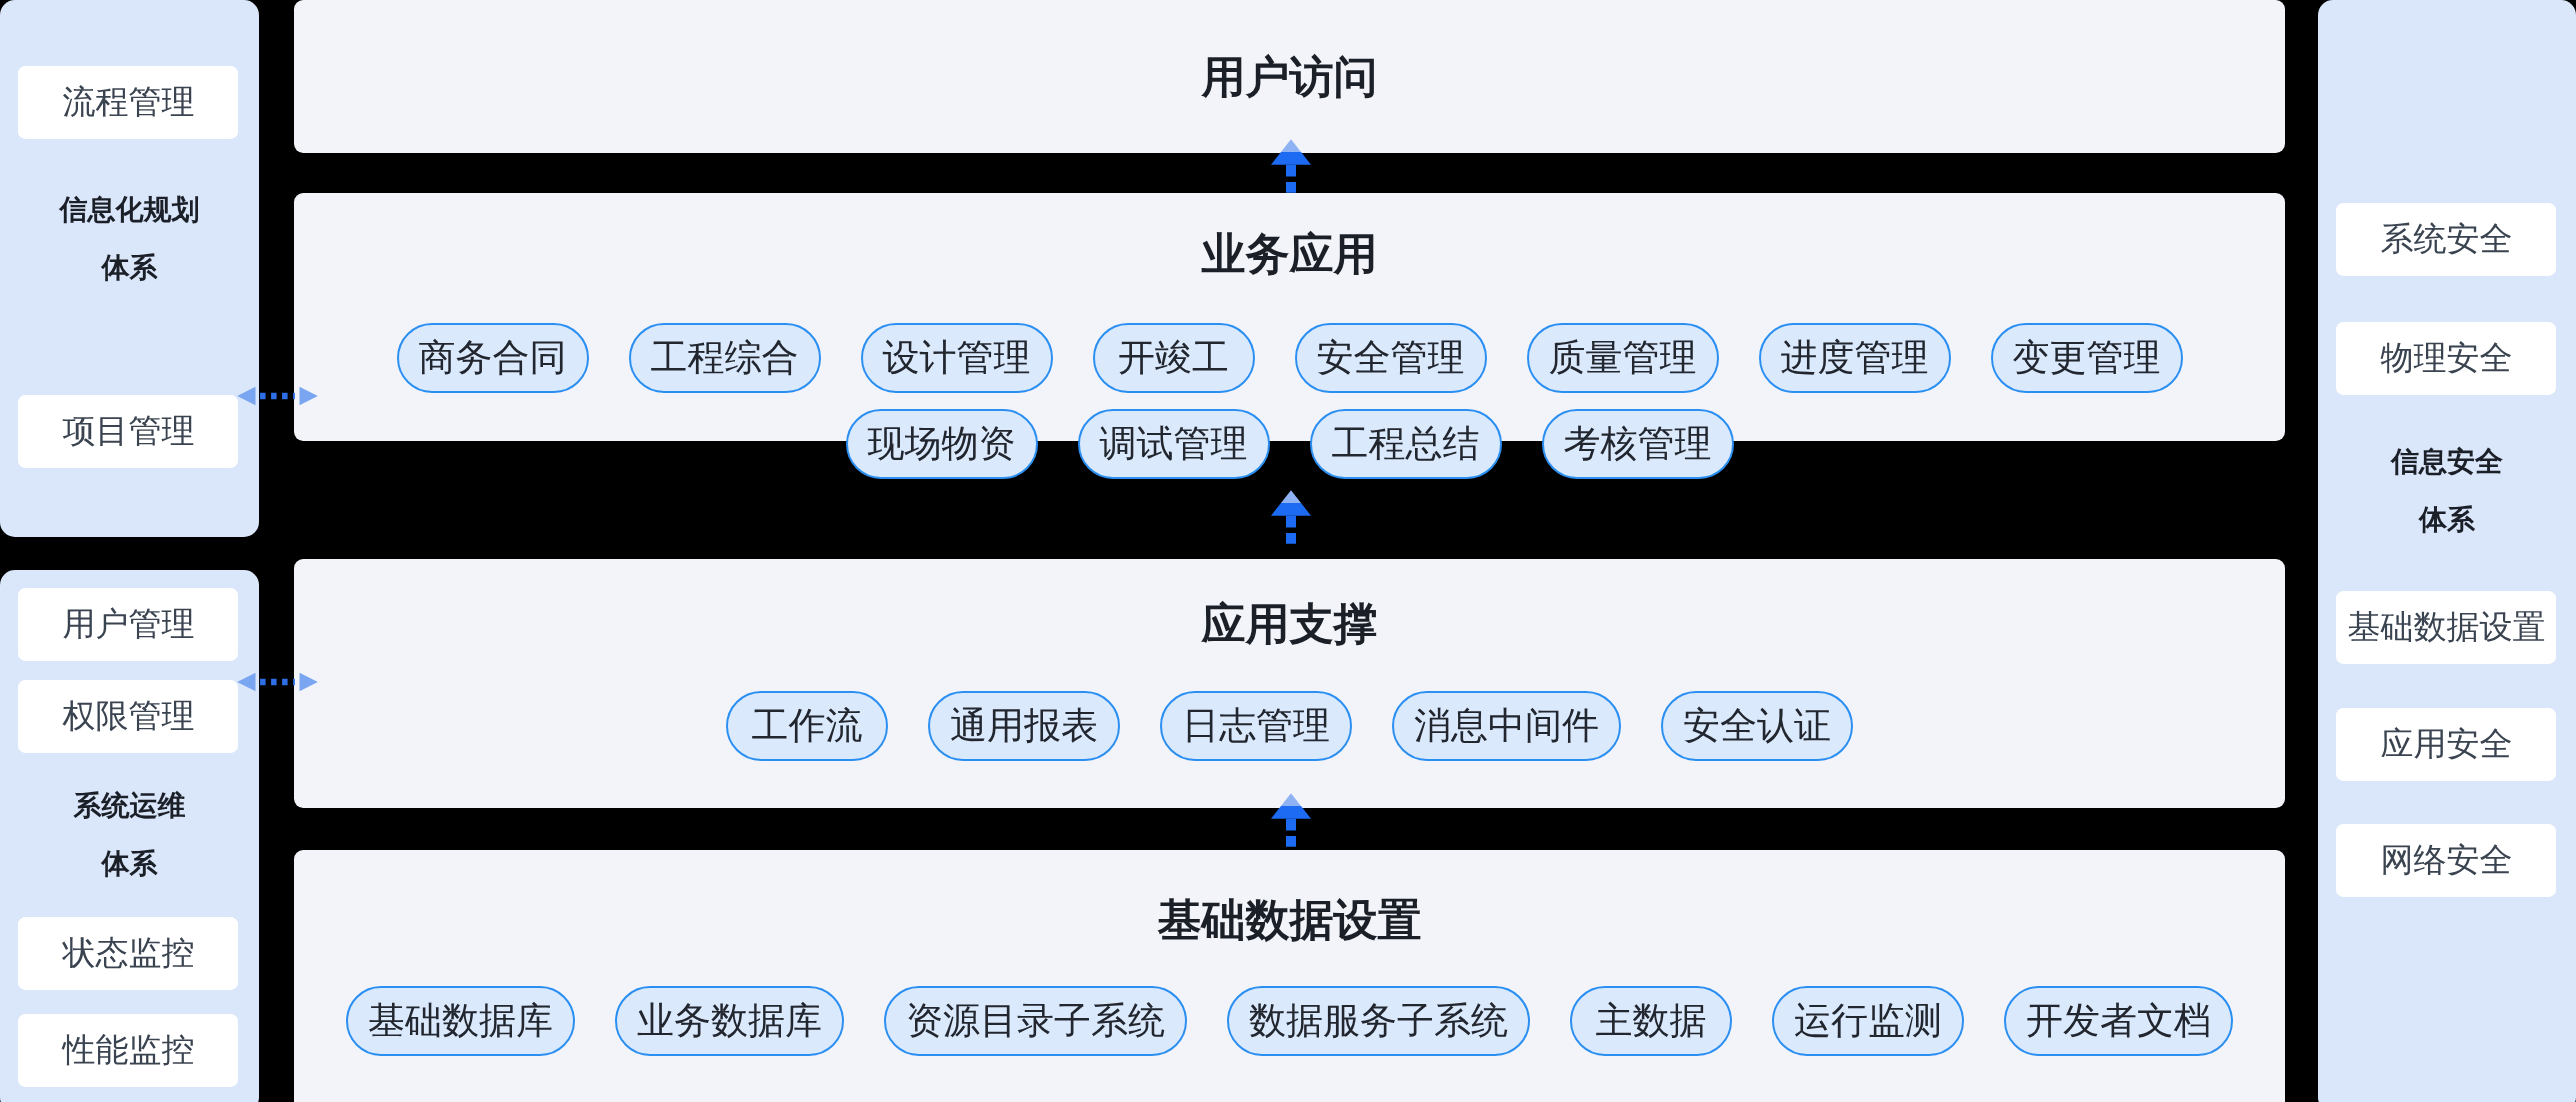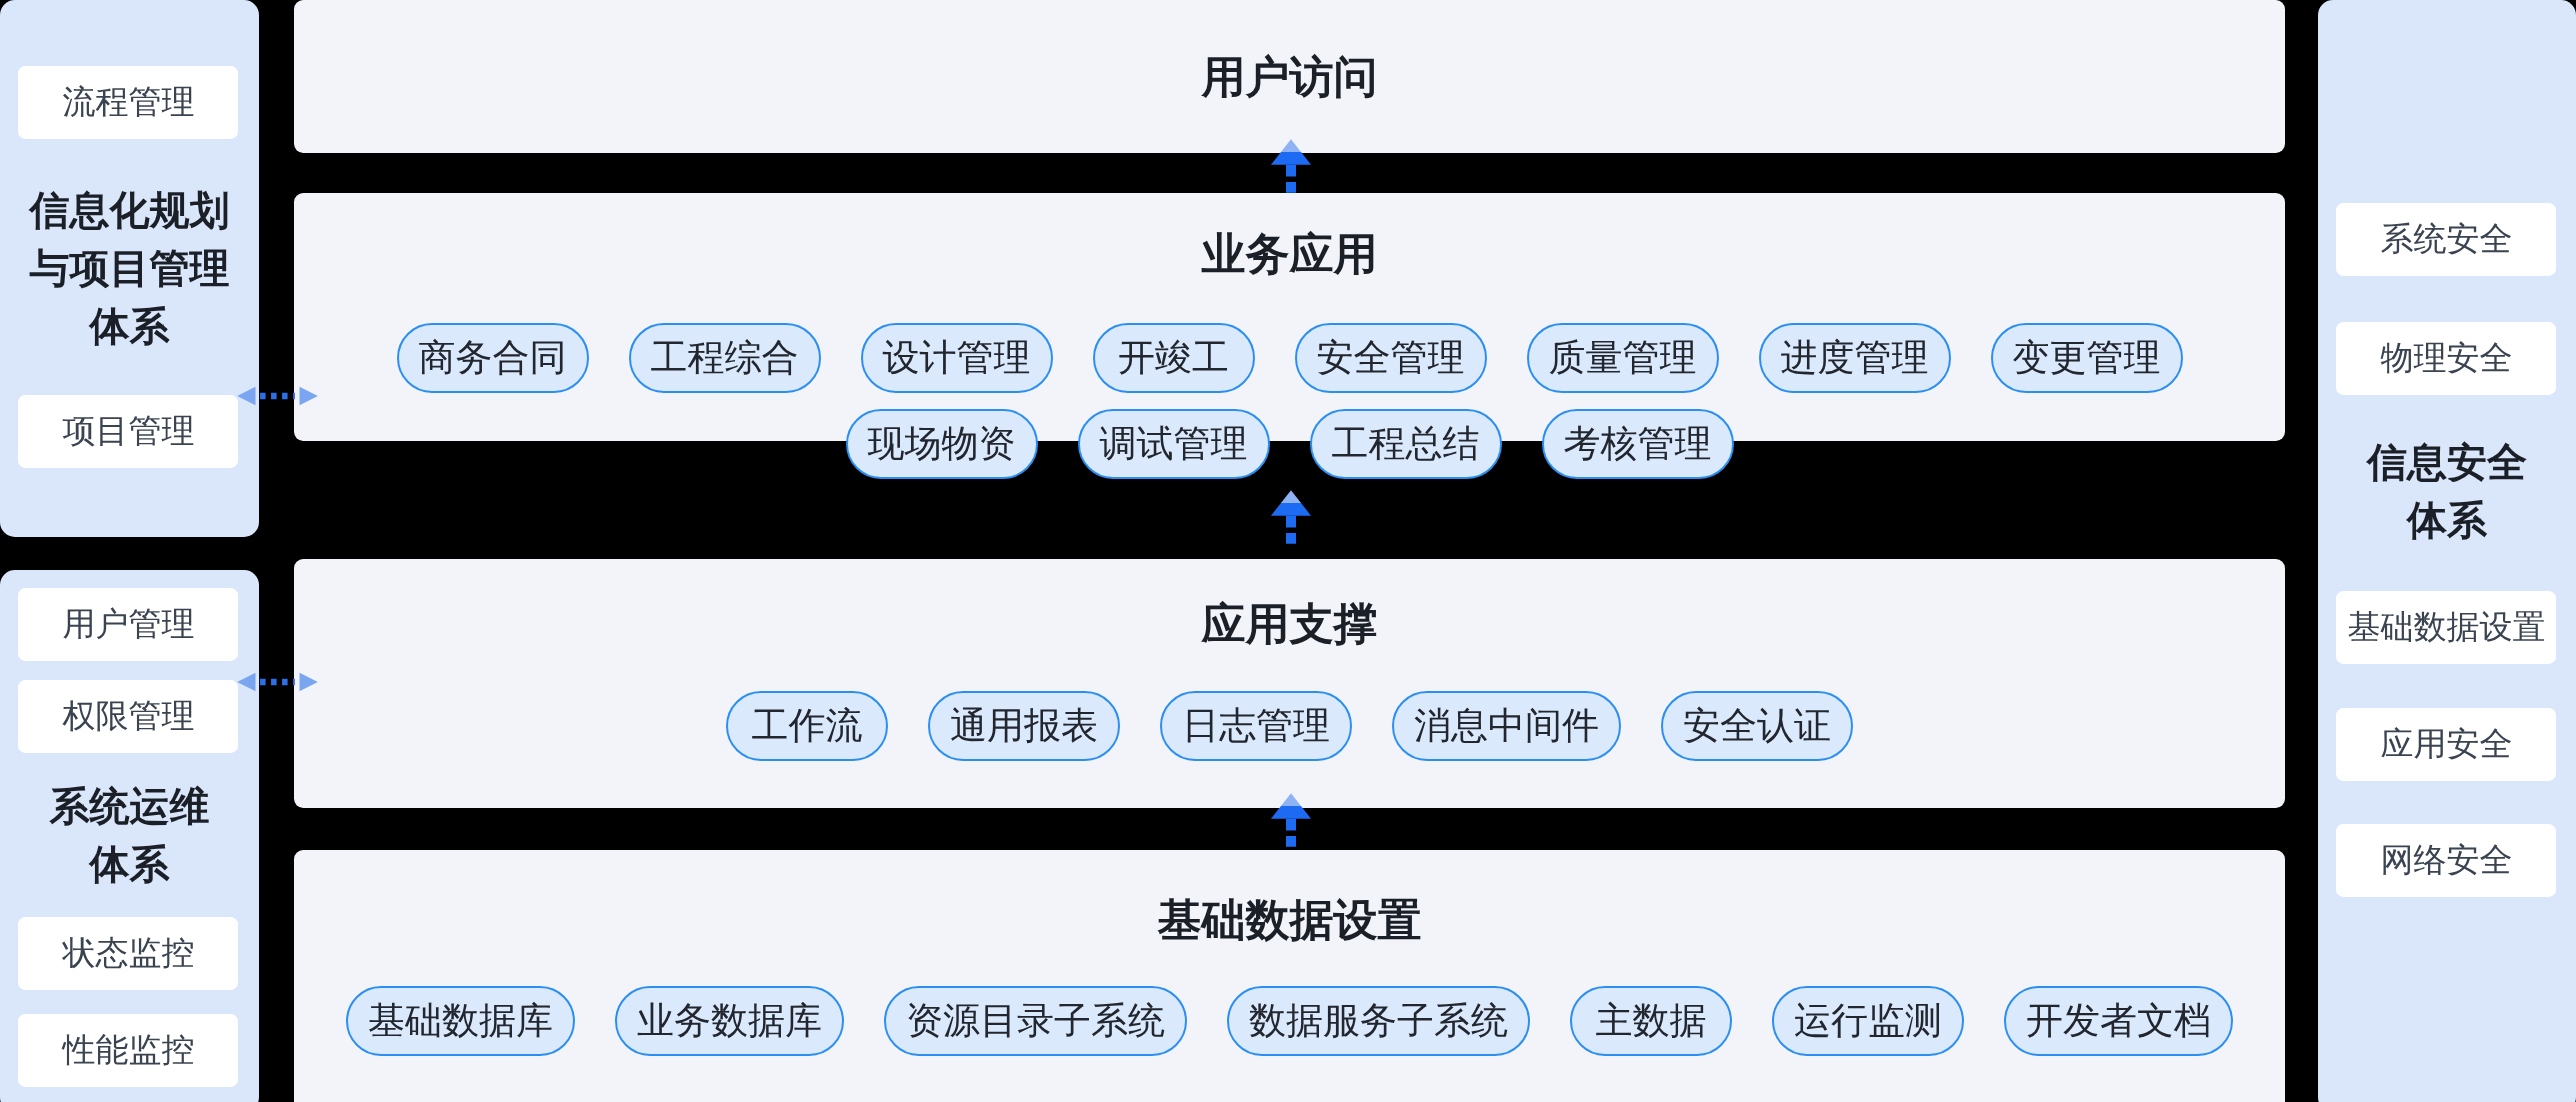--- a/index.html
+++ b/index.html
@@ -12,21 +12,21 @@
   }
   .band{
     position:absolute;left:294px;width:1991px;background:#f2f4f9;border-radius:9.2px;
   }
   .band-title{
     position:absolute;left:0;right:0;text-align:center;
     font-size:44px;font-weight:700;color:#1b1f27;line-height:51px;
   }
   .panel-title{
     position:absolute;left:0;right:0;text-align:center;
-    font-size:40px;font-weight:700;color:#1b1f27;line-height:58px;
+    font-size:28px;font-weight:700;color:#1b1f27;line-height:58px;
   }
   .chip{
     position:absolute;left:18.4px;width:220px;height:73px;background:#ffffff;
     border-radius:7.3px;display:flex;align-items:center;justify-content:center;
     font-size:33px;color:#3a4350;
   }
   .pill-row{
     position:absolute;left:0;right:0;display:flex;justify-content:center;gap:40px;
   }
   .pill{
@@ -52,21 +52,20 @@
       </linearGradient>
     </defs>
   </svg>
 
   <div class="panel" style="left:0;top:0;width:259px;height:537px;">
     <div class="chip" style="top:66px;">
       <span>流程管理</span>
     </div>
     <div class="panel-title" style="top:181px;">
       <div>信息化规划</div>
-      <div>与项目管理</div>
       <div>体系</div>
     </div>
     <div class="chip" style="top:395px;">
       <span>项目管理</span>
     </div>
   </div>
 
   <div class="panel" style="left:0;top:570px;width:259px;height:542px;">
     <div class="chip" style="top:18.4px;">
       <span>用户管理</span>

